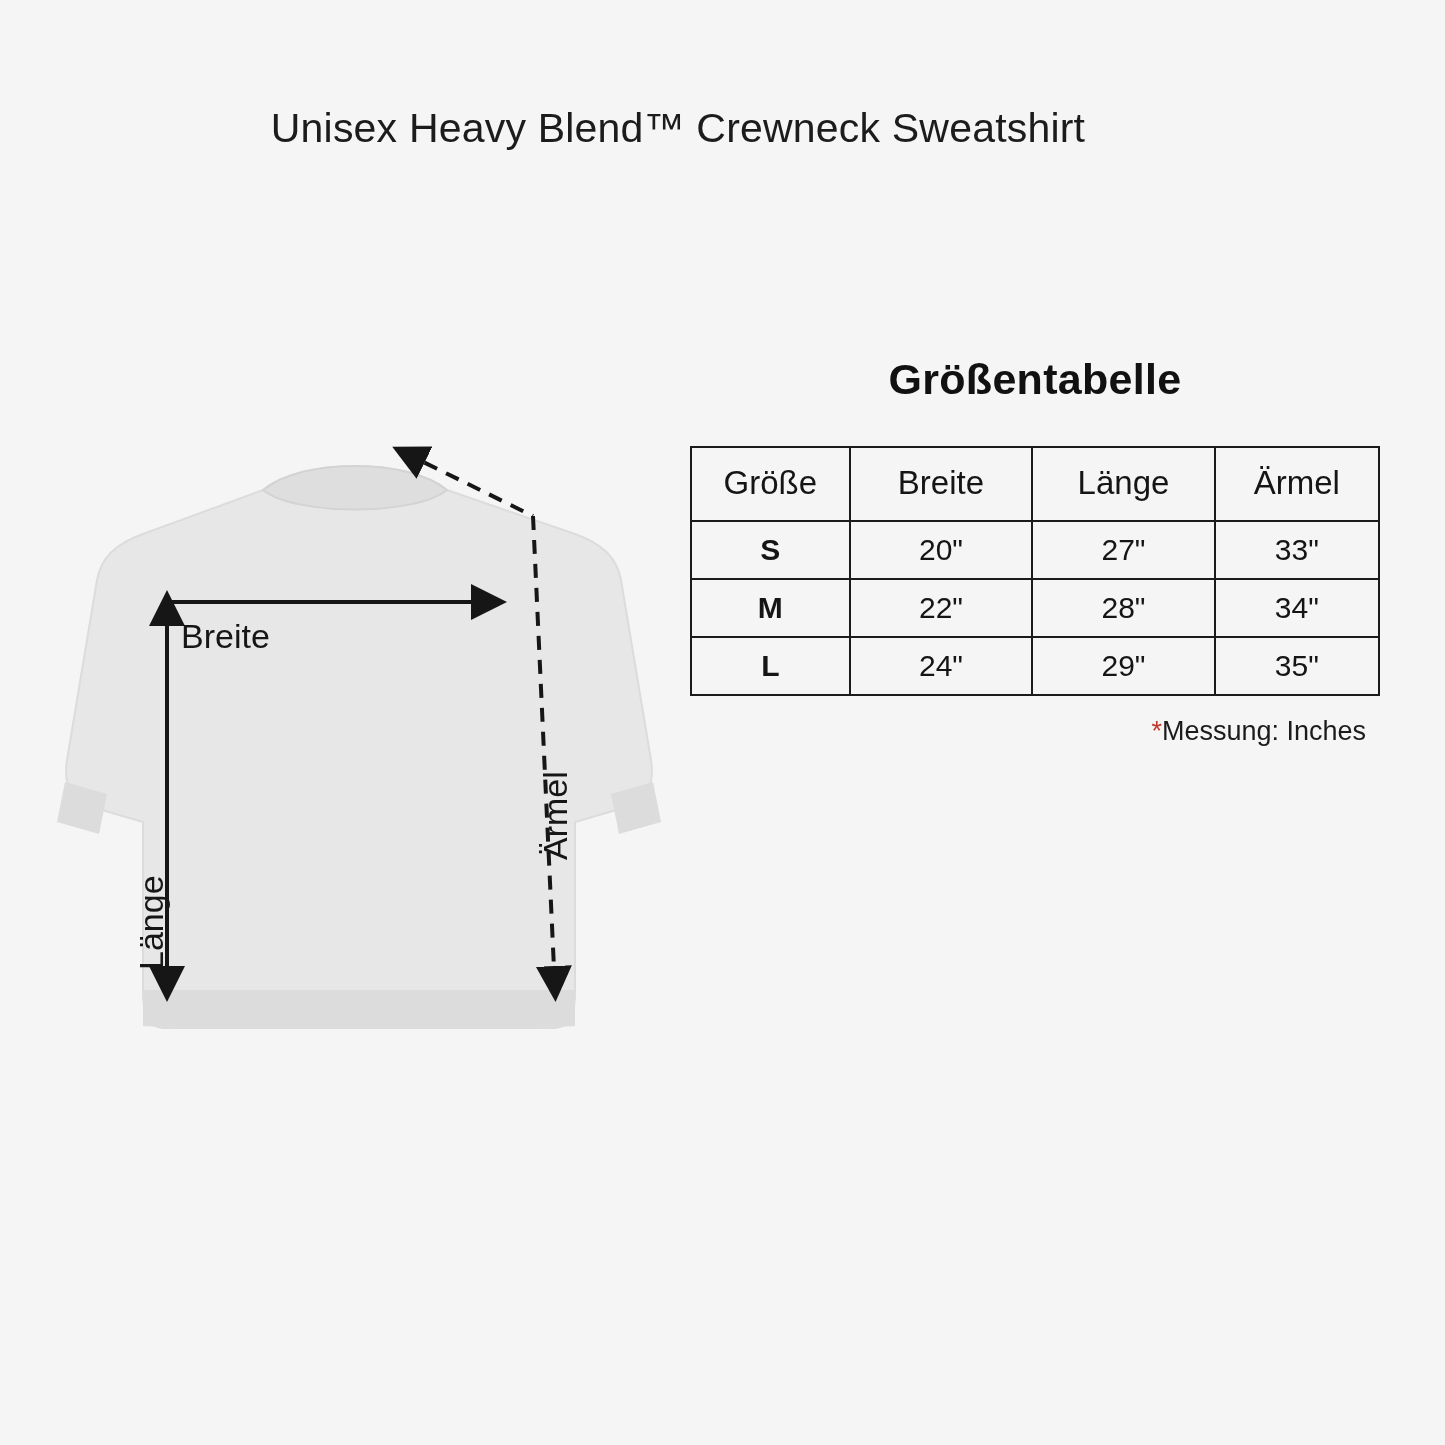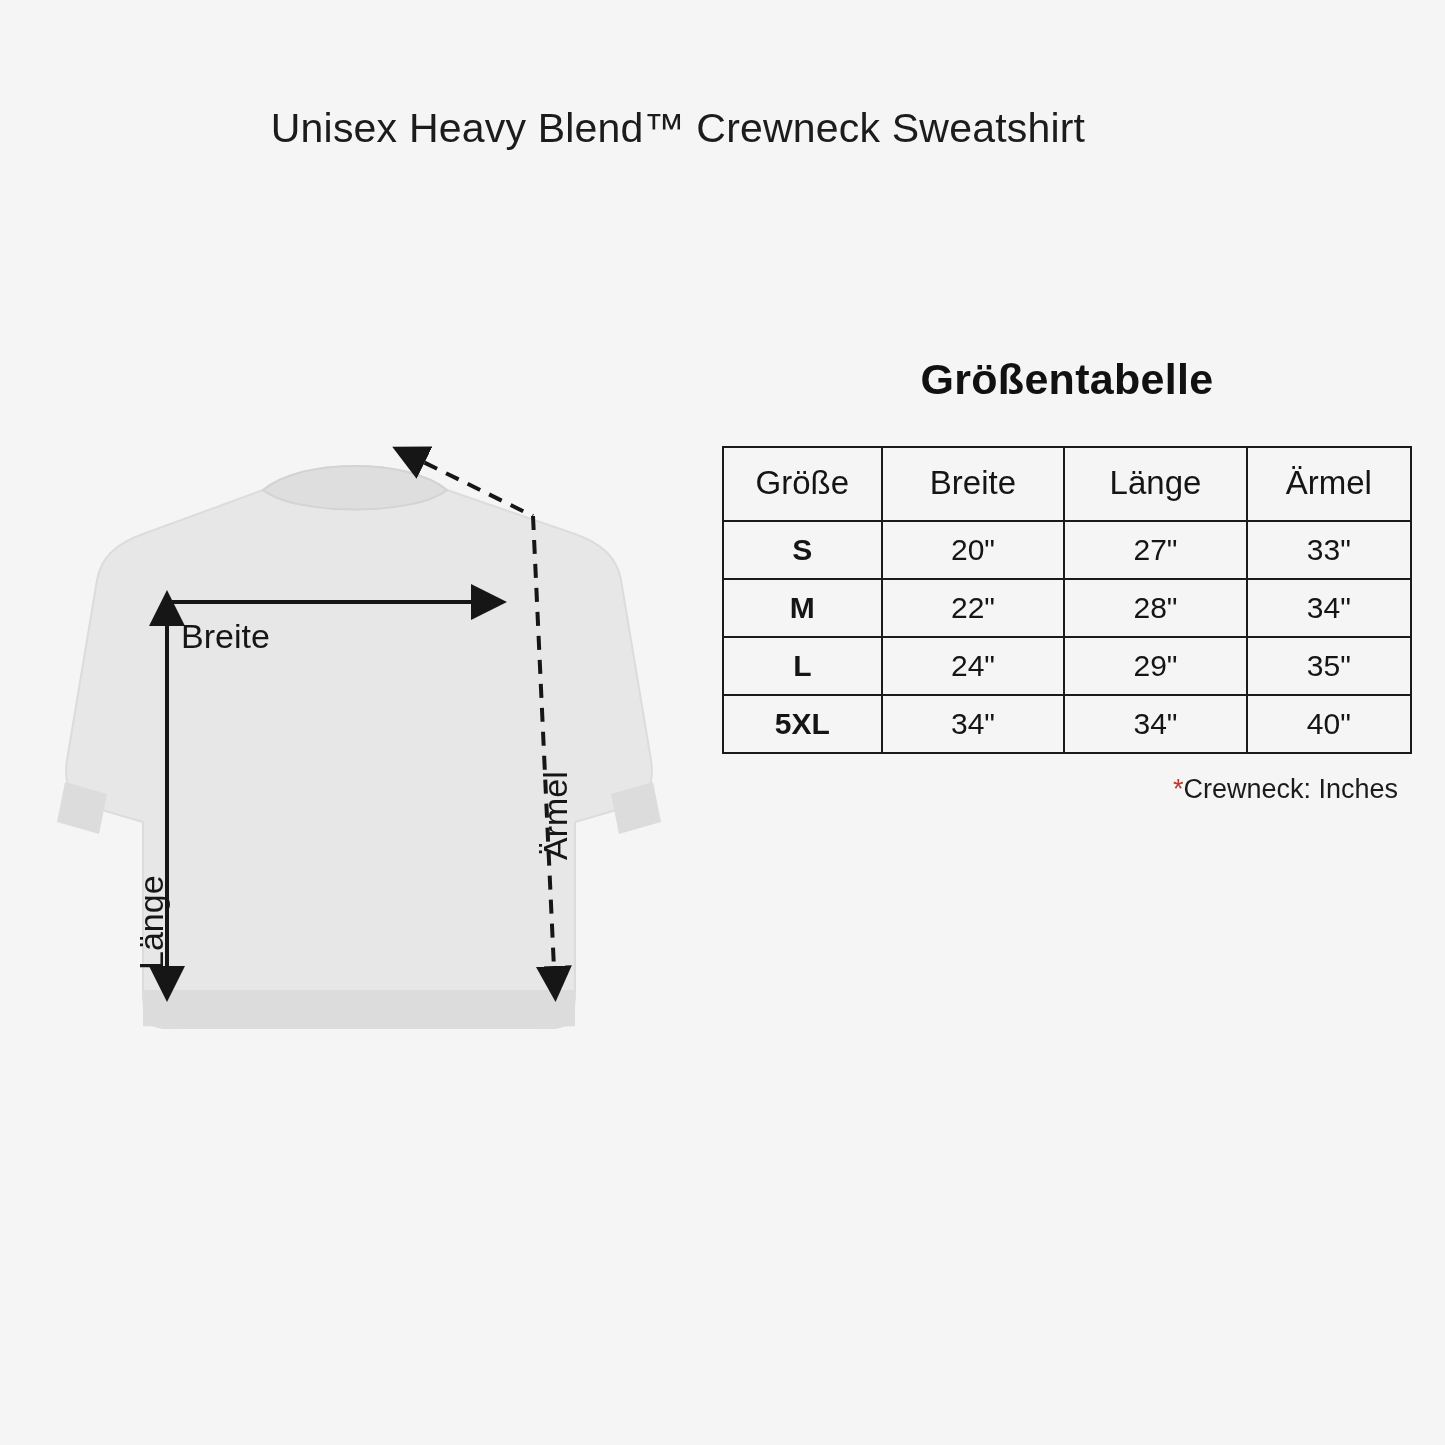--- a/index.html
+++ b/index.html
@@ -40,21 +40,20 @@
   .garment-svg {
     display: block;
   }
 
   
   .chart-panel {
     position: absolute;
     left: 690px;
     top: 355px;
     width: 690px;
-    margin-left: 32px;
   }
   .chart-title {
     font-size: 43px;
     font-weight: 700;
     text-align: center;
     color: #111;
     margin: 0 0 42px 0;
     letter-spacing: 0.3px;
   }
   table.size-table {
@@ -196,25 +195,19 @@
         <td>22"</td>
         <td>28"</td>
         <td>34"</td>
       </tr>
       <tr>
         <td class="size-cell">L</td>
         <td>24"</td>
         <td>29"</td>
         <td>35"</td>
       </tr>
-      <tr>
-        <td class="size-cell">5XL</td>
-        <td>34"</td>
-        <td>34"</td>
-        <td>40"</td>
-      </tr>
     </tbody>
   </table>
 
   <div class="footnote">
-    <span class="star">*</span><span>Crewneck: Inches</span>
+    <span class="star">*</span><span>Messung: Inches</span>
   </div>
 </div>
 
 </body></html>

